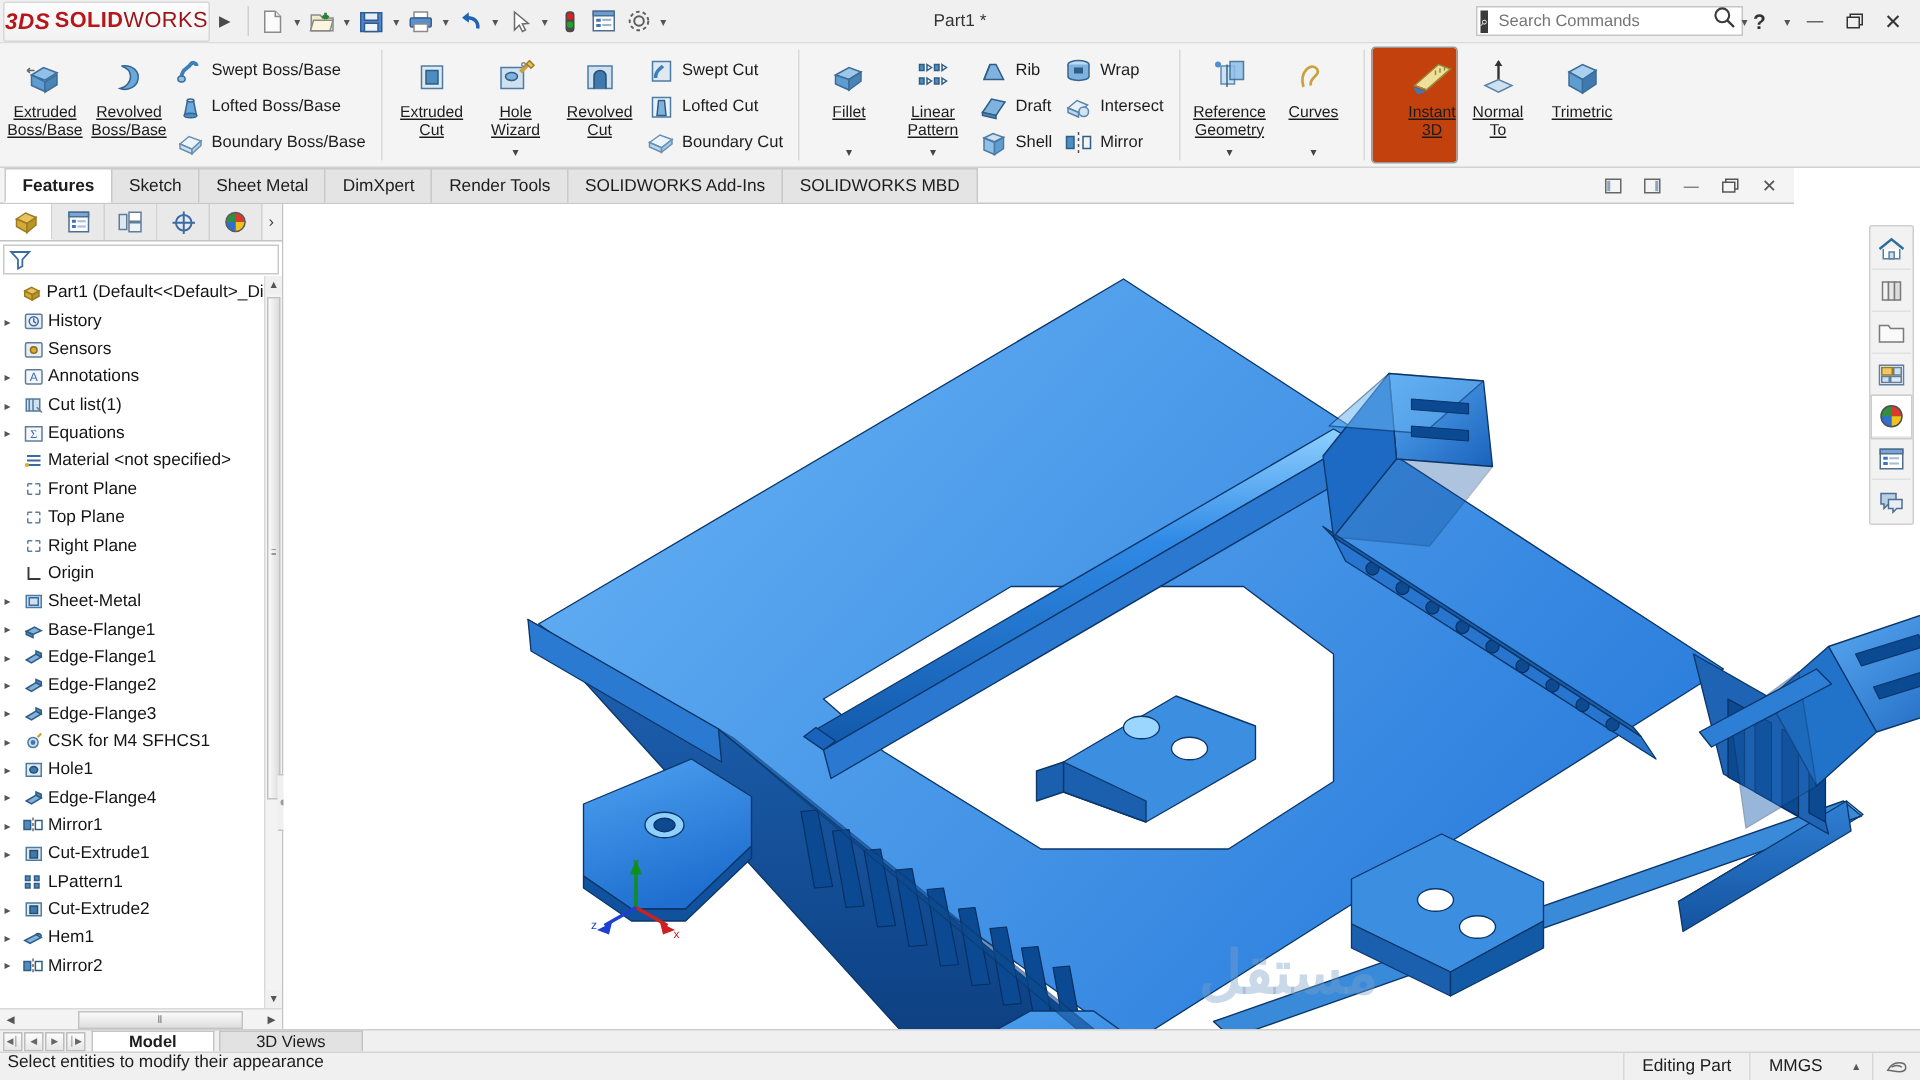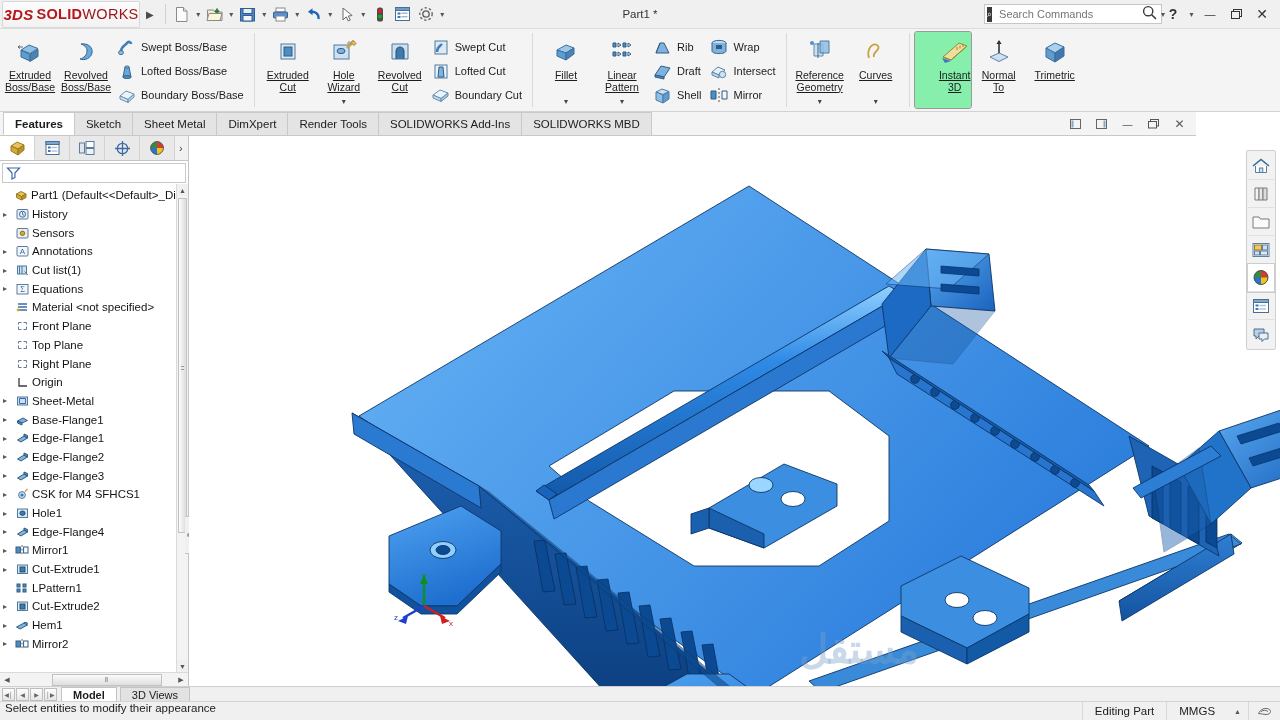--- a/index.html
+++ b/index.html
@@ -63,21 +63,21 @@
     position: absolute; left: 0; top: 29px; width: 1280px; height: 83px;
     background: #f4f4f4; border-bottom: 1px solid #d2d2d2;
     display: flex; align-items: stretch;
   }
   .rgroup { display: flex; align-items: flex-start; padding: 3px 2px 0 2px; height: 100%; }
   .rsep { width: 1px; background: #dadada; margin: 4px 3px; }
   .bigbtn {
     width: 56px; height: 76px; display: flex; flex-direction: column;
     align-items: center; padding-top: 4px; border-radius: 2px; cursor: default;
   }
-  .bigbtn.active { background: #86efac; outline: 1px solid #9a9a9a; padding-left: 24px; }
+  .bigbtn.active { background: #c2410c; outline: 1px solid #9a9a9a; padding-left: 24px; }
   .bigbtn .ic { height: 32px; display:flex; align-items:center; justify-content:center; }
   .bigbtn .lbl {
     font-size: 10.5px; color: #1c1c1c; text-align: center; line-height: 11.5px;
     margin-top: 2px; word-break: break-word; text-decoration: underline;
   }
   .bigbtn .dd { font-size: 8px; color: #444; margin-top: auto; padding-bottom: 2px; }
   .smallcol { display: flex; flex-direction: column; padding-top: 3px; gap: 1px; }
   .smallbtn {
     display: flex; align-items: center; gap: 4px; height: 23px;
     padding: 0 5px 0 2px; border-radius: 2px; cursor: default;
@@ -201,21 +201,21 @@
     position: absolute; left: 0; bottom: 19px; width: 1280px; height: 15px;
     background: #f0f0f0; border-top: 1px solid #cfcfcf; display: flex; align-items: stretch;
   }
   .nav-btns { display: flex; align-items: center; padding-left: 2px; gap: 1px; }
   .navb {
     width: 13px; height: 13px; background: linear-gradient(#fdfdfd,#e6e6e6);
     border: 1px solid #bdbdbd; font-size: 6px; color: #666;
     display: flex; align-items: center; justify-content: center;
   }
   .btab {
-    padding: 0 11px; display: flex; align-items: center; font-size: 11px;
+    padding: 0 24px; display: flex; align-items: center; font-size: 11px;
     color: #1c1c1c; background: #e2e2e2; border: 1px solid #c4c4c4;
     border-bottom: none; margin-right: -1px; margin-left: 4px; cursor: default;
   }
   .btab.sel { background: #fff; font-weight: bold; }
   .statusbar {
     position: absolute; left: 0; bottom: 0; width: 1280px; height: 19px;
     background: #f0f0f0; border-top: 1px solid #d4d4d4;
     display: flex; align-items: flex-start; font-size: 11.5px; color: #1c1c1c;
   }
   .st-msg { padding-left: 5px; }

